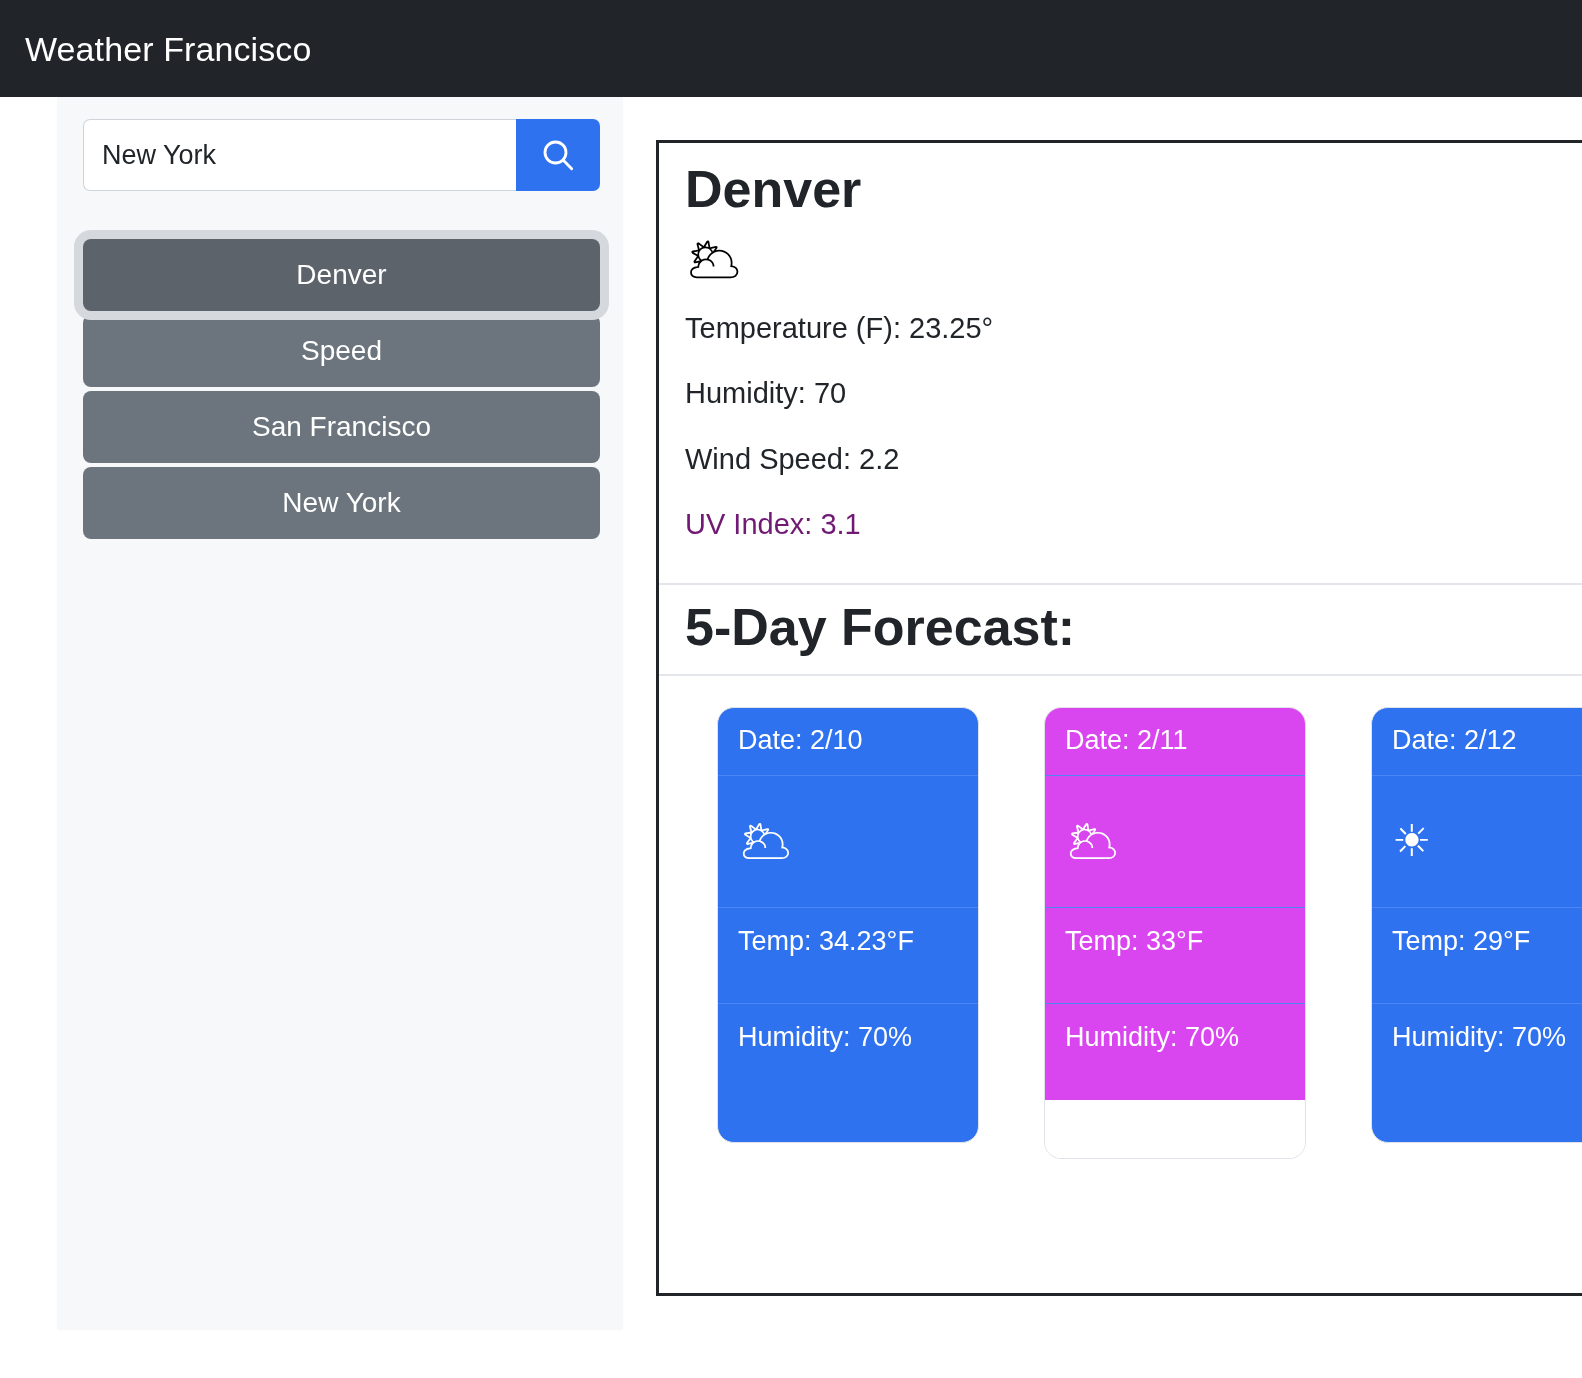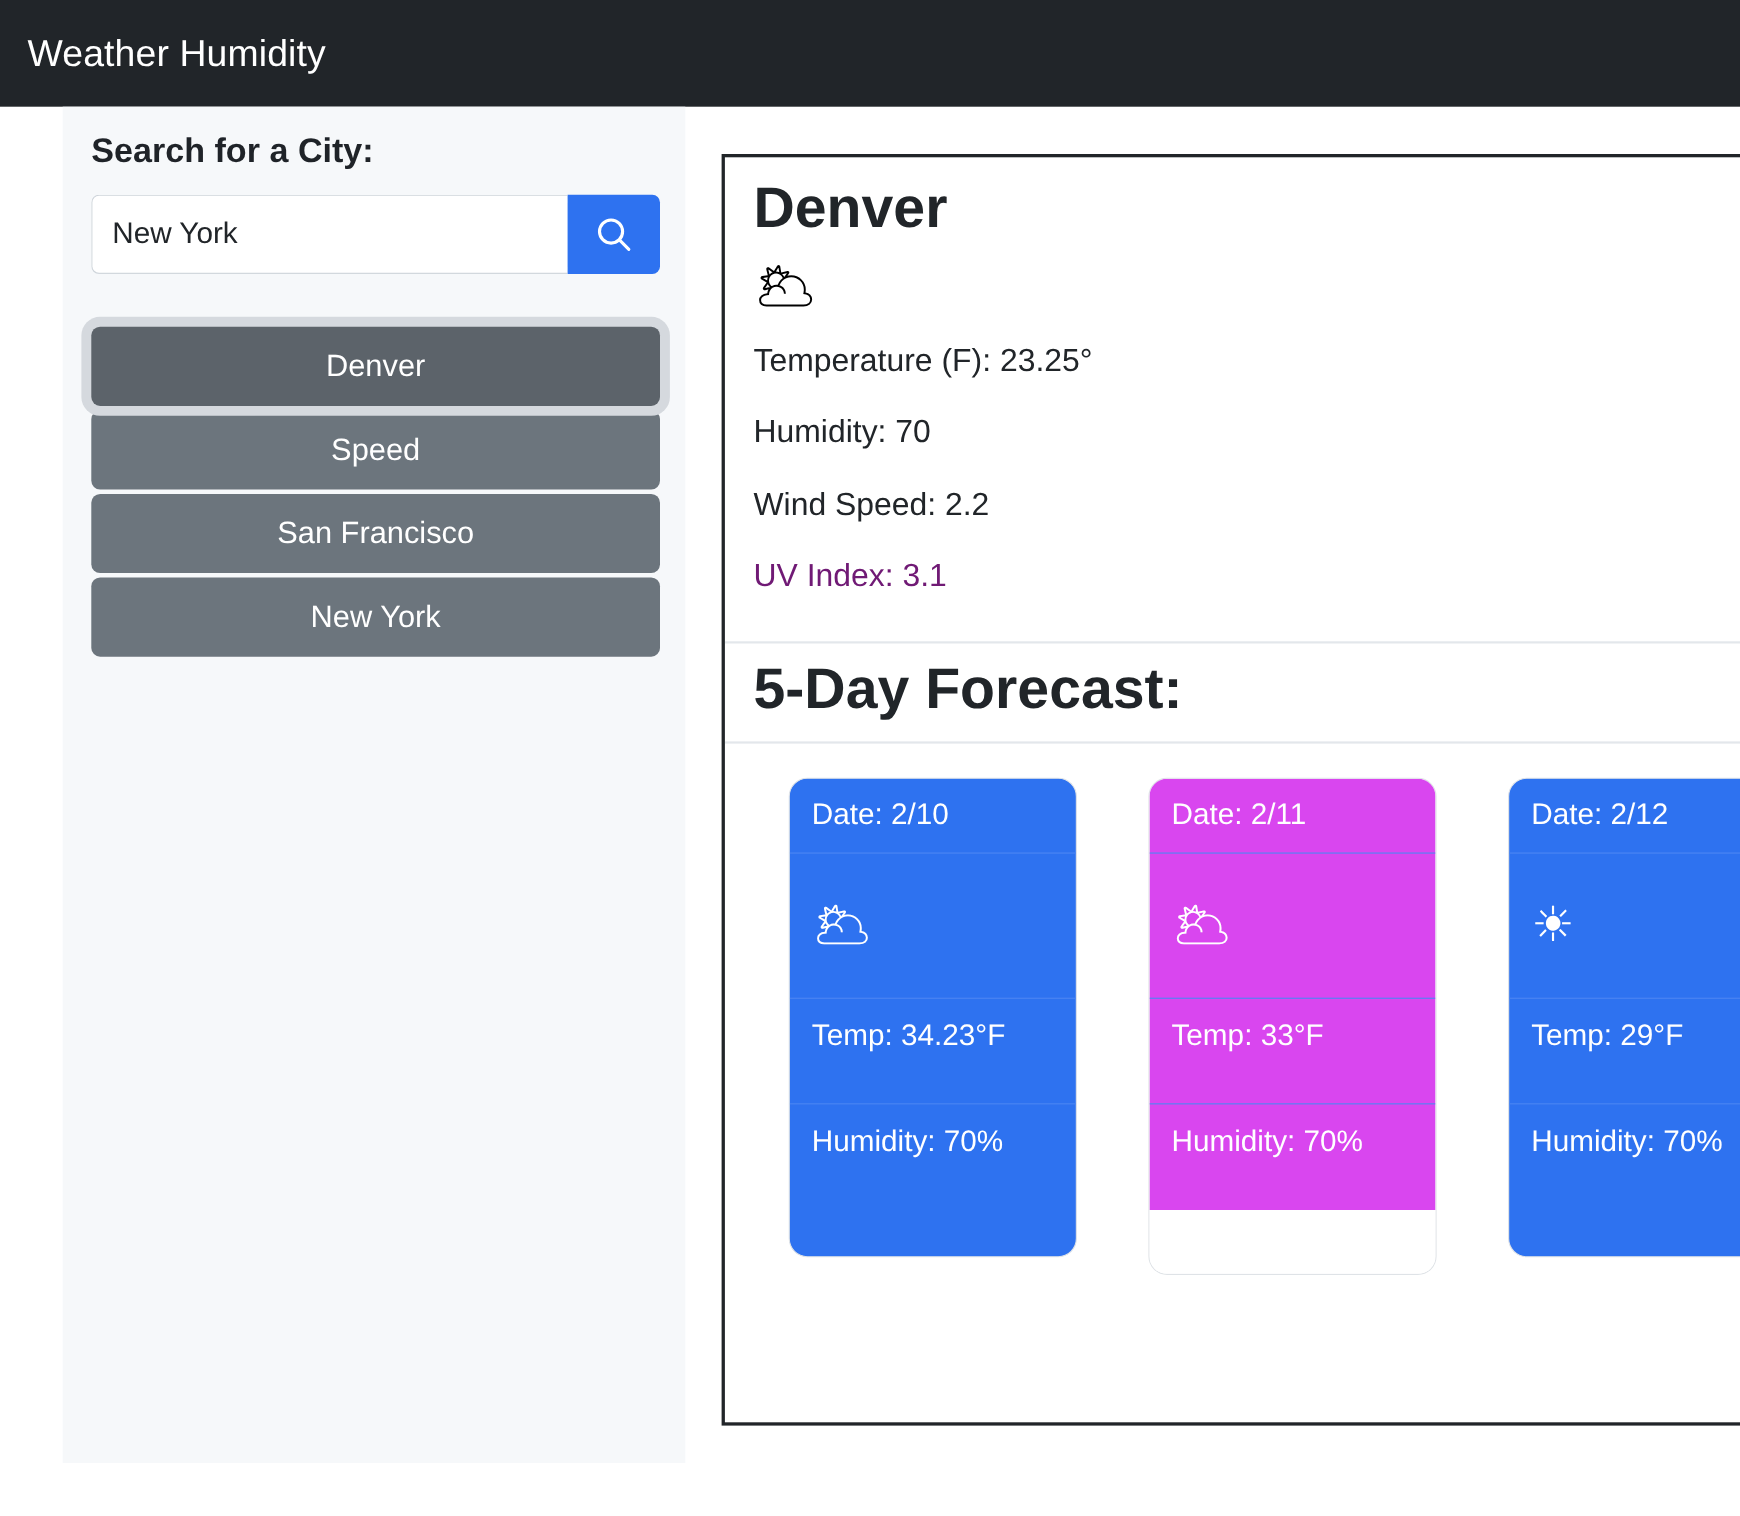--- a/index.html
+++ b/index.html
@@ -204,26 +204,25 @@
   }
   .fc-seg.temp { min-height: 96px; }
   .fc-seg.hum  { min-height: 96px; }
   .fc-card.tall .fc-seg.hum { min-height: 138px; }
   .fc-spacer { height: 58px; background: #ffffff; }
 </style>
 </head>
 <body>
 
 <div class="app-header">
-  <div class="title">Weather Humidity</div>
+  <div class="title">Weather Francisco</div>
 </div>
 
 <div class="sidebar">
 
-  <h2 class="sidebar-heading">Search for a City:</h2>
 
   <div class="search-row">
     <input class="search-input" type="text" value="New York" style="">
     <button class="search-btn">
       <span>
         <svg width="40" height="40" viewBox="0 0 24 24" fill="none" stroke="#ffffff" stroke-width="1.7" stroke-linecap="round">
           <circle cx="10.5" cy="10.5" r="6.3"></circle>
           <line x1="15.2" y1="15.2" x2="20.2" y2="20.2"></line>
         </svg>
       </span>

